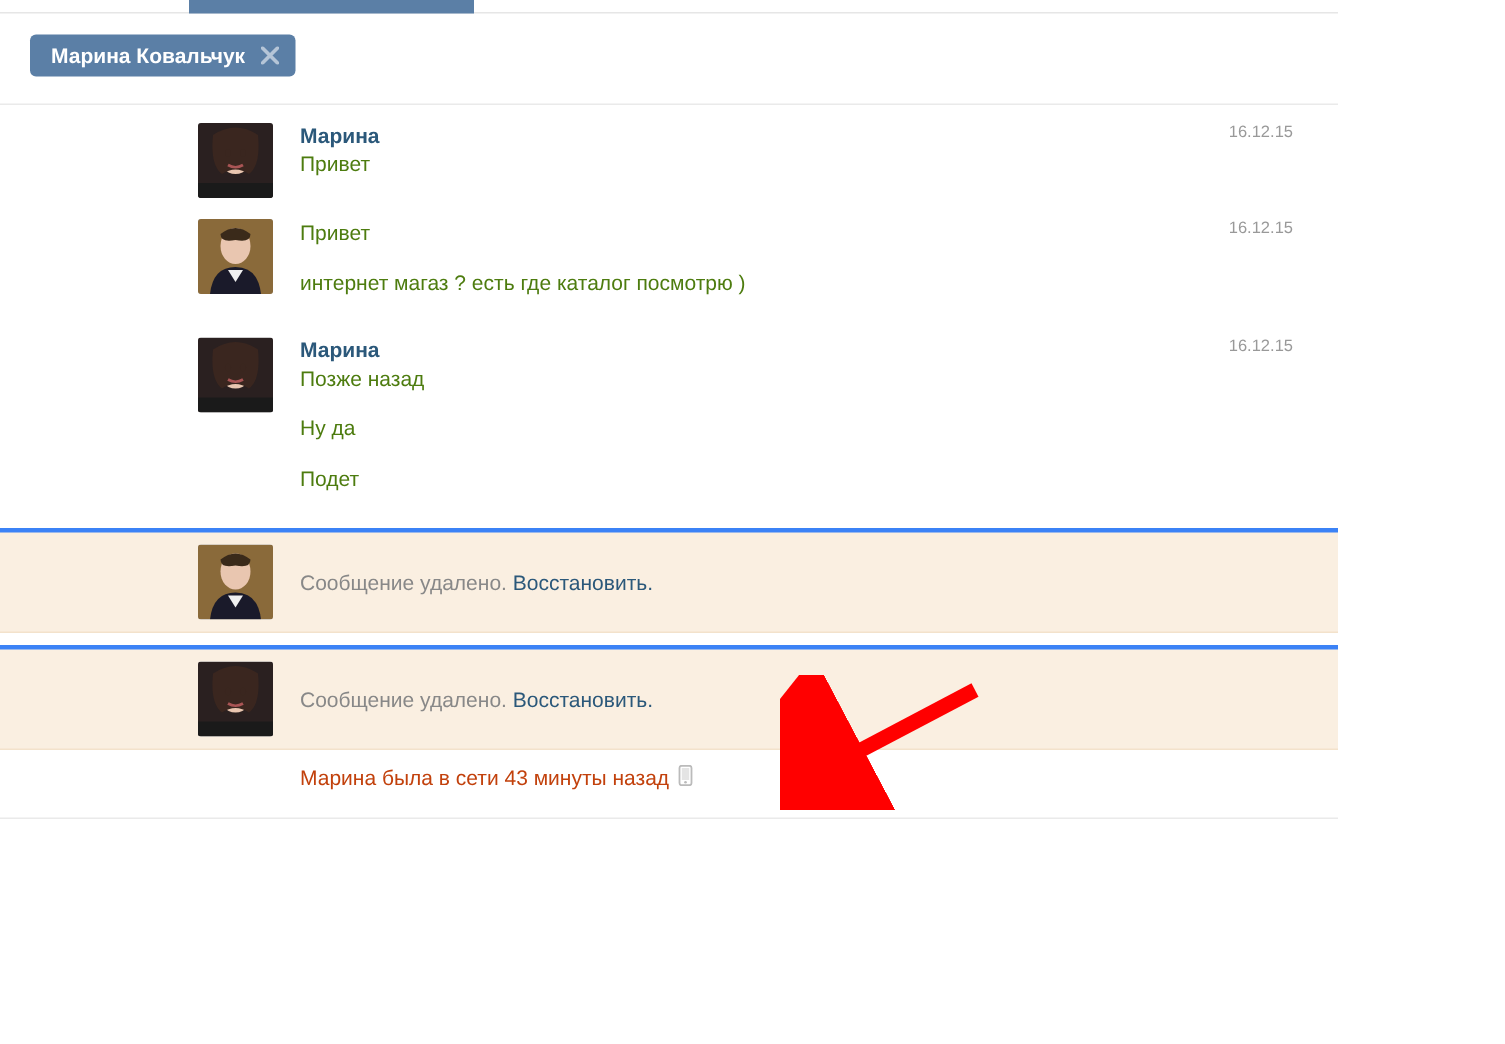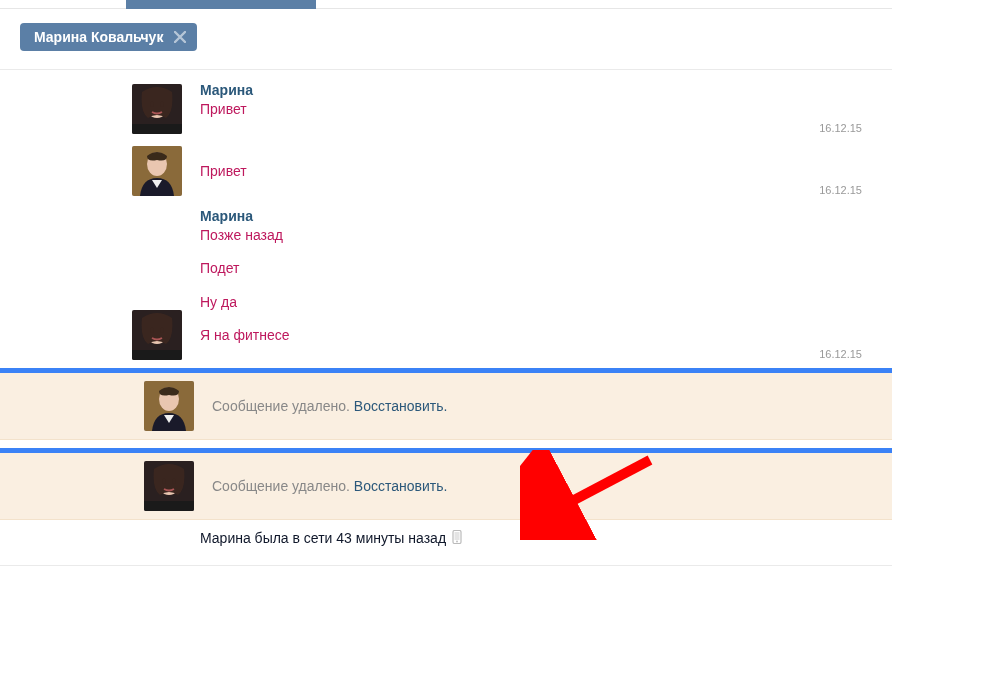--- a/index.html
+++ b/index.html
@@ -50,21 +50,20 @@
     align-items: center;
     justify-content: center;
     opacity: 0.55;
   }
   .chip .close svg { width: 12px; height: 12px; }
   .messages {
   }
   .msg {
     display: flex;
     padding: 12px 30px 0 30px;
-    align-items: flex-end;
   }
   .msg .av-col {
     width: 170px;
     display: flex;
     justify-content: flex-end;
     padding-right: 18px;
   }
   .avatar {
     width: 50px;
     height: 50px;
@@ -79,37 +78,37 @@
     min-width: 0;
     padding-right: 12px;
   }
   .msg .name {
     color: #2b587a;
     font-weight: 700;
     font-size: 14px;
     margin-bottom: 2px;
   }
   .msg .line {
-    color: #be185d;
+    color: #4d7c0f;
     font-size: 14px;
     margin-bottom: 14px;
     line-height: 1.4;
   }
   .msg .date-col {
     width: 120px;
     text-align: right;
     color: #999;
     font-size: 11px;
   }
   .deleted {
     background: #faefe1;
-    border-top: 5px solid #3b82f6;
+    border-top: 3px solid #3b82f6;
     border-bottom: 1px solid #f3e2cb;
     margin-top: 8px;
-    padding: 8px 42px;
+    padding: 8px 30px;
     display: flex;
     align-items: center;
   }
   .deleted .av-col {
     width: 170px;
     display: flex;
     justify-content: flex-end;
     padding-right: 18px;
   }
   .deleted .txt {
@@ -121,21 +120,21 @@
     color: #2b587a;
   }
   .status-line {
     display: flex;
     padding: 10px 30px 18px 30px;
     border-bottom: 1px solid #eaeaea;
   }
   .status-line .spacer { width: 170px; padding-right: 18px; }
   .status-line .txt {
     flex: 1;
-    color: #0f172a;
+    color: #c2410c;
     font-size: 14px;
     display: flex;
     align-items: center;
     gap: 6px;
   }
   .arrow-overlay {
     position: absolute;
     pointer-events: none;
   }
   .page { position: relative; }
@@ -191,20 +190,21 @@
             <rect width="50" height="50" fill="#8a6a3a"></rect>
             <ellipse cx="25" cy="18" rx="10" ry="12" fill="#e9c6b0"></ellipse>
             <path d="M15 10 Q25 2 35 10 Q35 16 25 14 Q15 16 15 10 Z" fill="#3a2a1a"></path>
             <path d="M8 50 Q10 32 25 32 Q40 32 42 50 Z" fill="#1a1a2a"></path>
             <path d="M20 34 L25 42 L30 34 Z" fill="#f0f0f0"></path>
           </svg>
         </div>
       </div>
       <div class="body-col">
         <div class="line">Привет</div>
+        <div class="line">интернет магаз ? есть где каталог посмотрю )</div>
       </div>
       <div class="date-col">16.12.15</div>
     </div>
 
     <div class="msg">
       <div class="av-col">
         <div class="avatar">
           <svg viewBox="0 0 50 50">
             <rect width="50" height="50" fill="#2a2020"></rect>
             <ellipse cx="25" cy="20" rx="12" ry="14" fill="#e9c6b0"></ellipse>
@@ -212,23 +212,22 @@
             <ellipse cx="20" cy="20" rx="2" ry="2.5" fill="#3a261f"></ellipse>
             <ellipse cx="30" cy="20" rx="2" ry="2.5" fill="#3a261f"></ellipse>
             <path d="M20 28 Q25 31 30 28" stroke="#a55" stroke-width="1.8" fill="none"></path>
             <rect y="40" width="50" height="10" fill="#1a1a1a"></rect>
           </svg>
         </div>
       </div>
       <div class="body-col">
         <div class="name">Марина</div>
         <div class="line">Позже назад</div>
+        <div class="line">Ну да</div>
         <div class="line">Подет</div>
-        <div class="line">Ну да</div>
-        <div class="line">Я на фитнесе</div>
       </div>
       <div class="date-col">16.12.15</div>
     </div>
 
     <div class="deleted">
       <div class="av-col">
         <div class="avatar">
           <svg viewBox="0 0 50 50">
             <rect width="50" height="50" fill="#8a6a3a"></rect>
             <ellipse cx="25" cy="18" rx="10" ry="12" fill="#e9c6b0"></ellipse>

